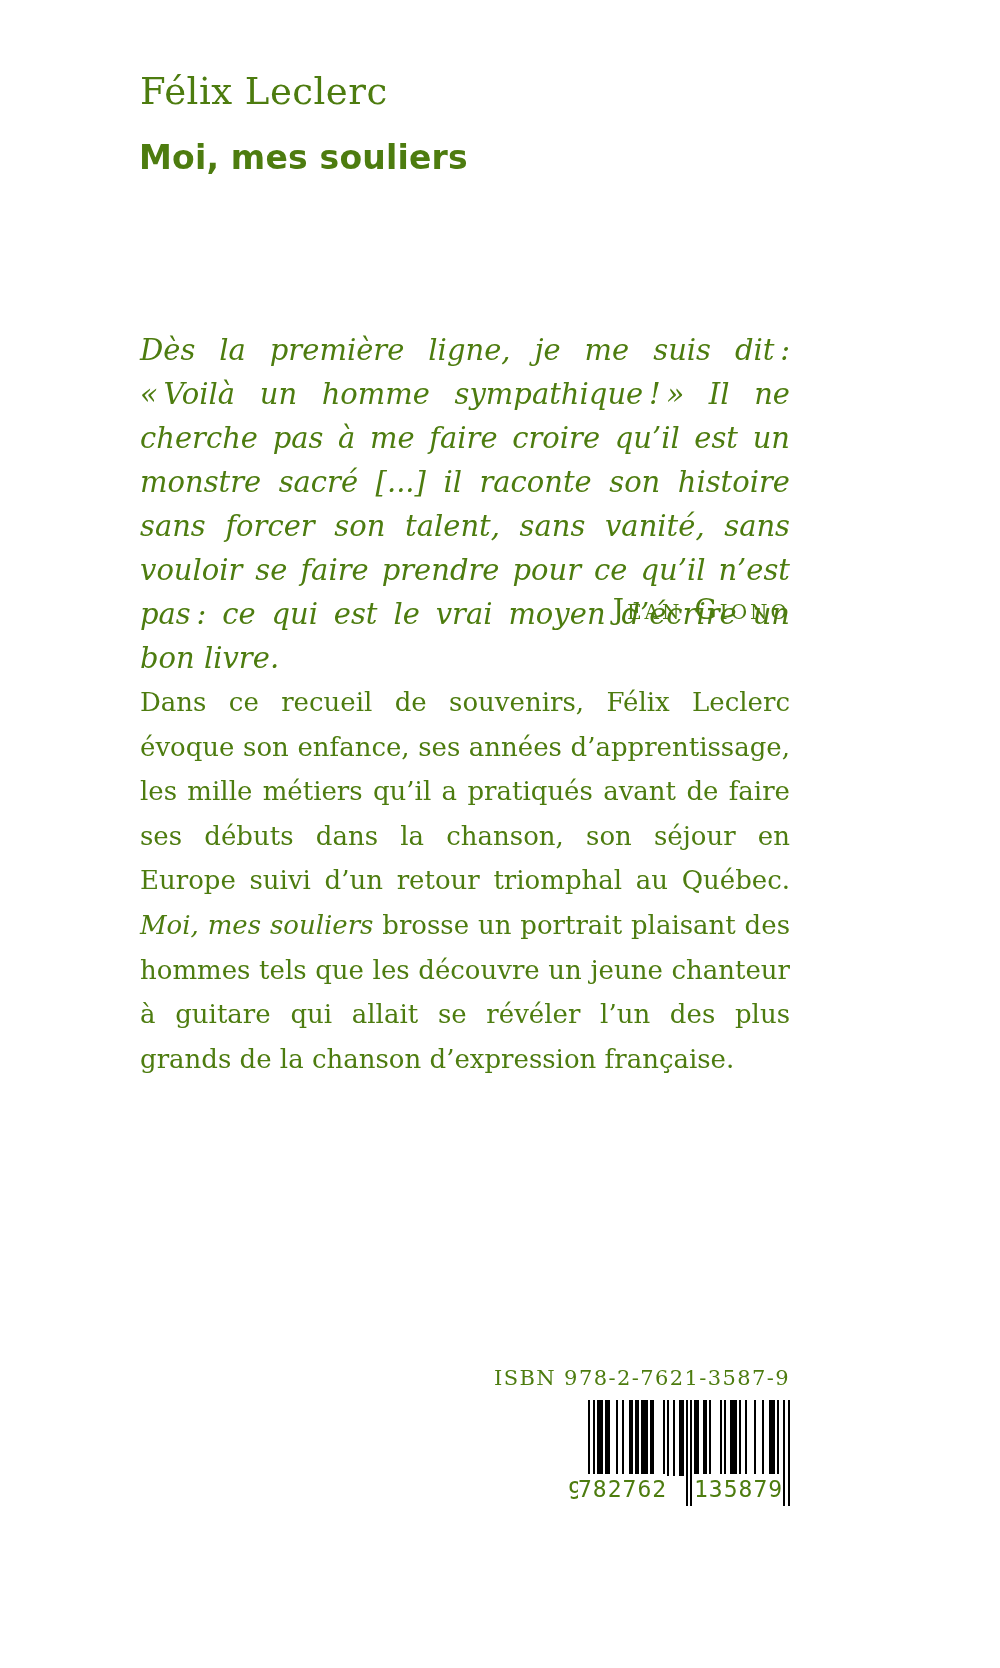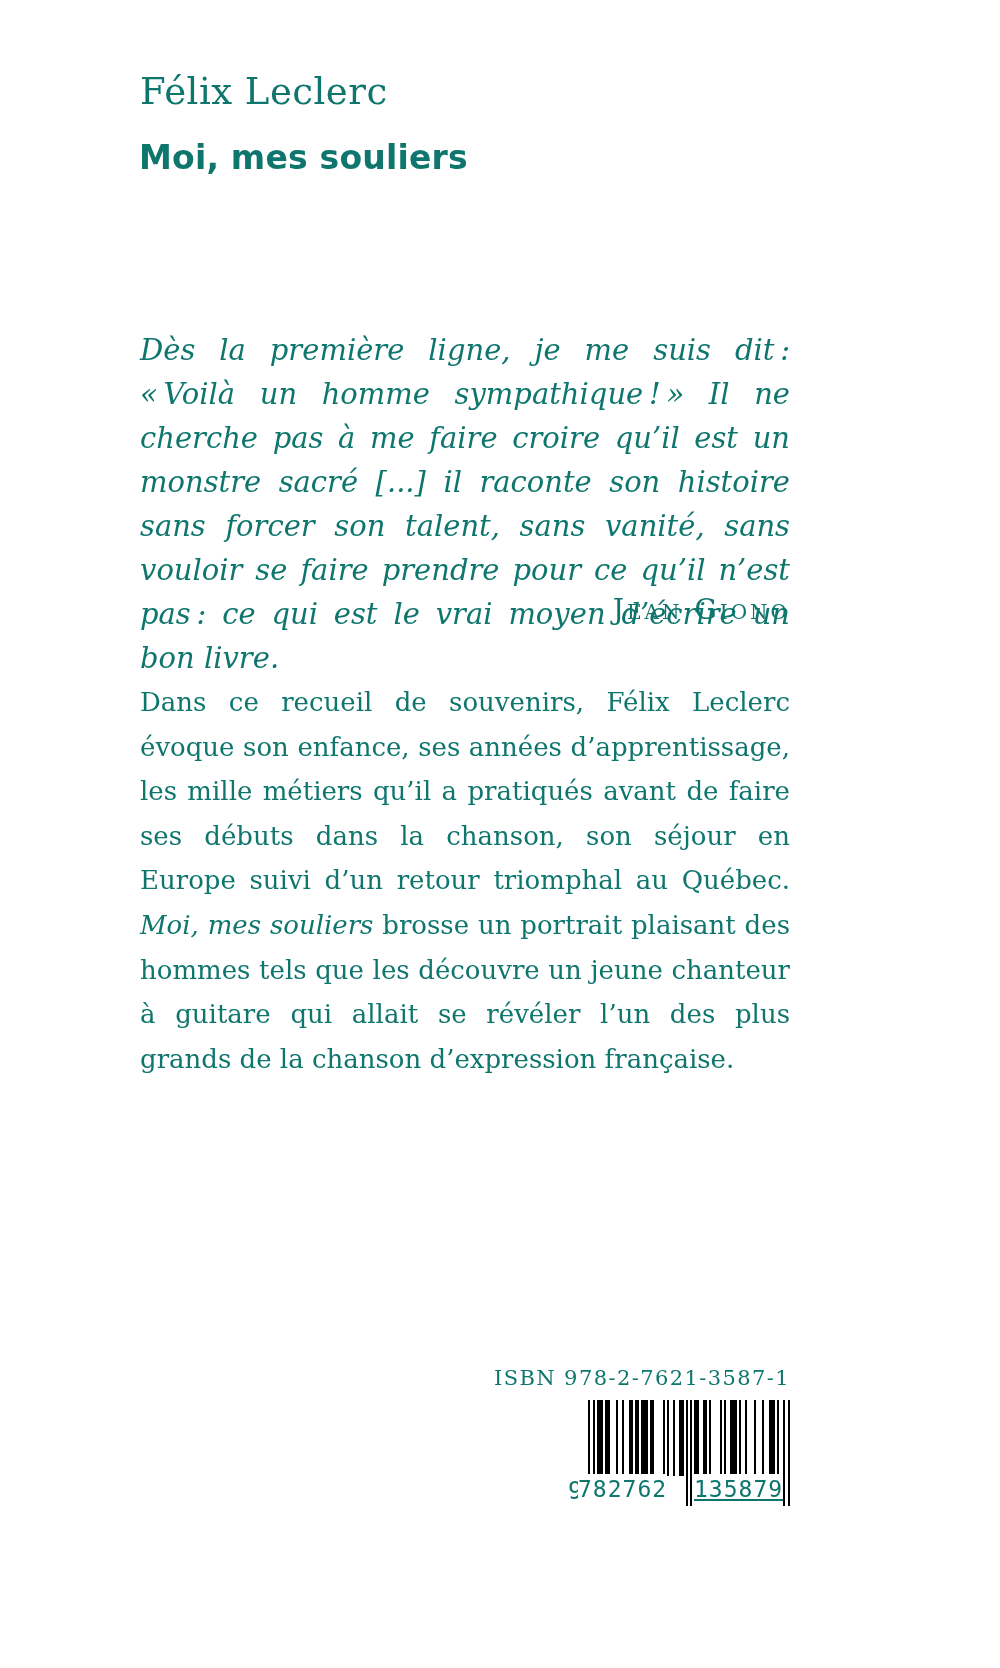--- a/index.html
+++ b/index.html
@@ -6,21 +6,21 @@
     margin: 0;
     padding: 0;
     background: #ffffff;
   }
   .page {
     position: relative;
     width: 1000px;
     height: 1668px;
     margin: 0 auto;
     background: #ffffff;
-    color: #0f766e;
+    color: #4d7c0f;
     font-family: "DejaVu Serif", serif;
     overflow: hidden;
   }
   .author {
     position: absolute;
     left: 140px;
     top: 70px;
     font-size: 37px;
     font-weight: 400;
     letter-spacing: 0.5px;
@@ -102,40 +102,40 @@
     top: 74px;
     width: 89px;
     height: 32px;
     background: #ffffff;
     text-align: center;
     font: 23px/30px "DejaVu Sans Mono", monospace;
     letter-spacing: 1px;
     white-space: nowrap;
   }
   .bc-g1 { left: 10px; }
-  .bc-g2 { left: 126px; text-decoration: underline; }
+  .bc-g2 { left: 126px; }
 </style>
 </head>
 <body>
 
 <div class="page">
 
   <div class="author">Félix Leclerc</div>
 
   <div class="title">Moi, mes souliers</div>
 
   <div class="quote">Dès la première ligne, je me suis dit : « Voilà un homme sympathique ! » Il ne cherche pas à me faire croire qu’il est un monstre sacré [...] il raconte son histoire sans forcer son talent, sans vanité, sans vouloir se faire prendre pour ce qu’il n’est pas : ce qui est le vrai moyen d’écrire un bon livre.</div>
 
   <div class="attribution">Jean Giono</div>
 
   <div class="description">
     <span>Dans ce recueil de souvenirs, Félix Leclerc évoque son enfance, ses années d’apprentissage, les mille métiers qu’il a pratiqués avant de faire ses débuts dans la chanson, son séjour en Europe suivi d’un retour triomphal au Québec. </span><span class="em">Moi, mes souliers</span><span> brosse un portrait plaisant des hommes tels que les découvre un jeune chanteur à guitare qui allait se révéler l’un des plus grands de la chanson d’expression française.</span>
   </div>
 
-  <div class="isbn">ISBN 978-2-7621-3587-1</div>
+  <div class="isbn">ISBN 978-2-7621-3587-9</div>
 
   <div class="barcode">
     <svg width="202" height="108" viewBox="0 0 201.4 108" shape-rendering="crispEdges" fill="#000000">
         <rect x="0.00" y="0" width="2.12" height="106"></rect>
         <rect x="4.24" y="0" width="2.12" height="106"></rect>
         <rect x="8.48" y="0" width="2.12" height="76"></rect>
         <rect x="10.60" y="0" width="2.12" height="76"></rect>
         <rect x="12.72" y="0" width="2.12" height="76"></rect>
         <rect x="16.96" y="0" width="2.12" height="76"></rect>
         <rect x="19.08" y="0" width="2.12" height="76"></rect>

